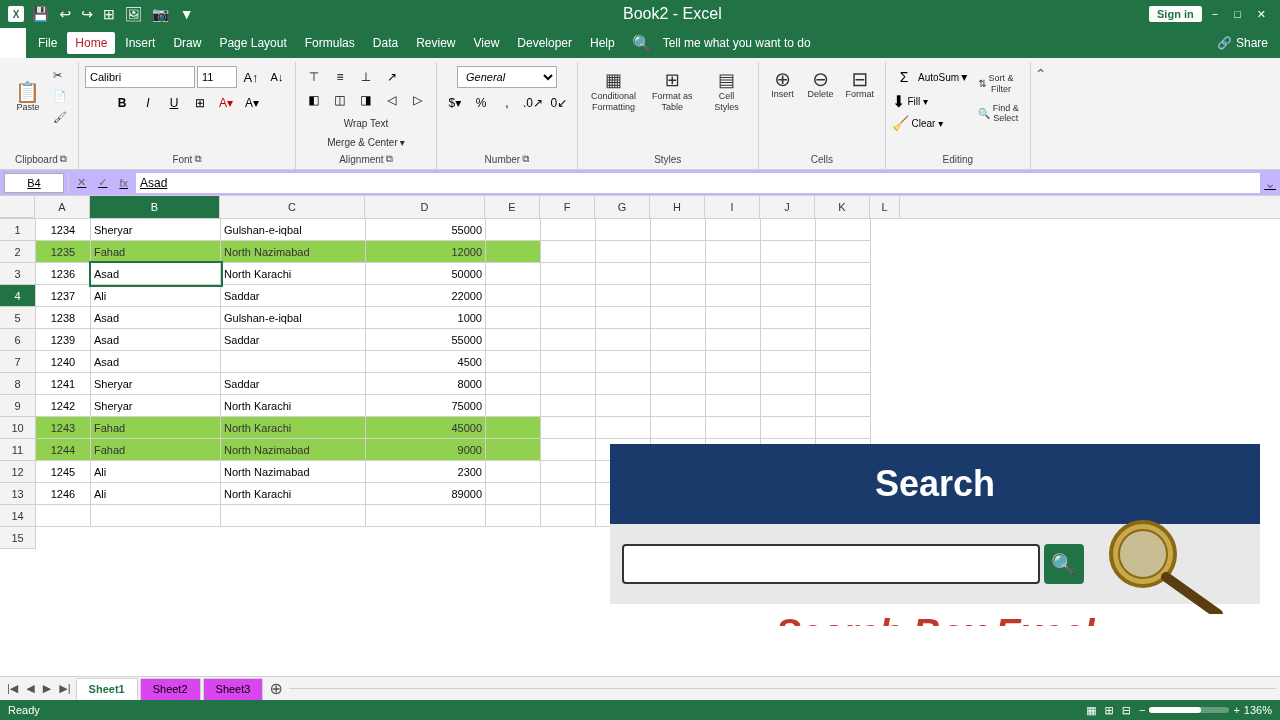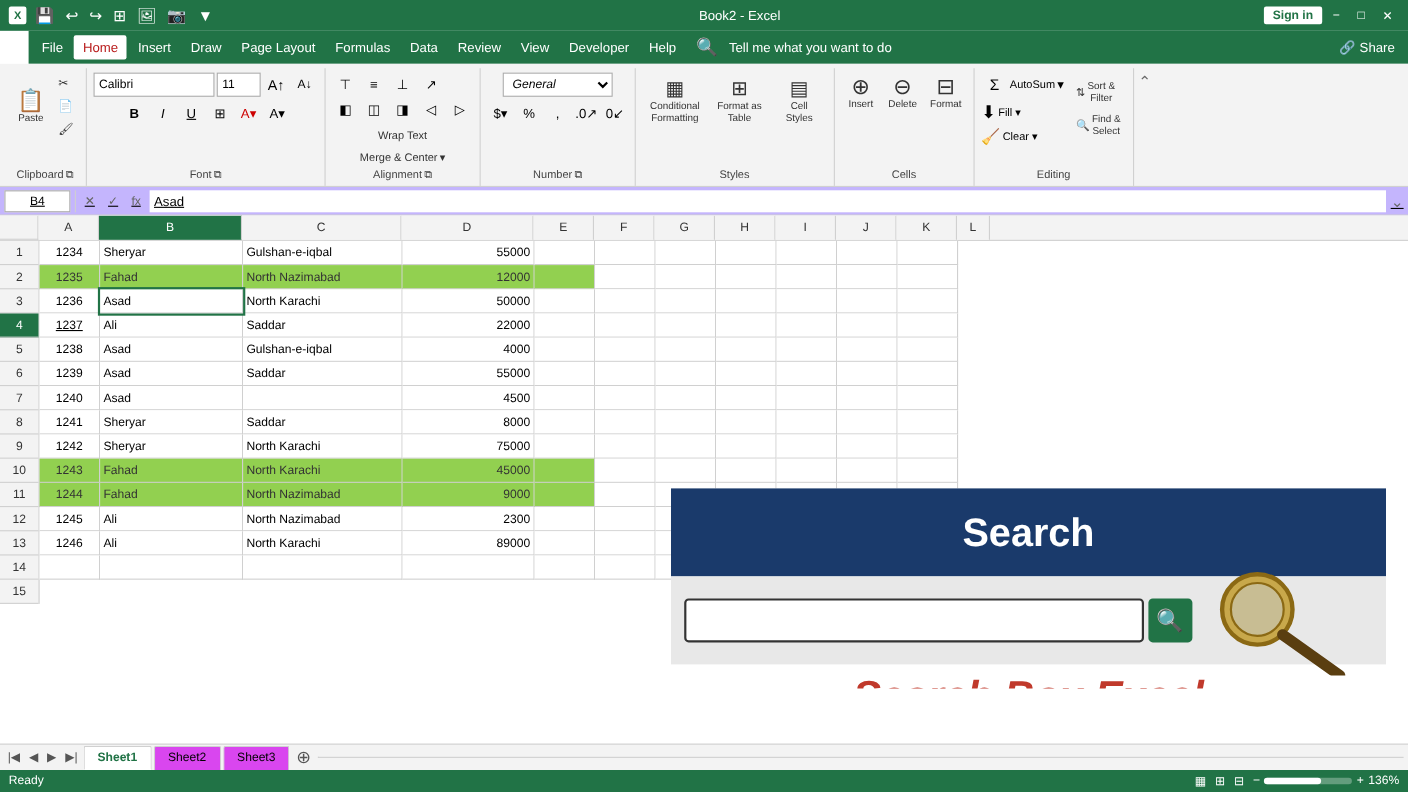--- a/index.html
+++ b/index.html
@@ -9,21 +9,21 @@
     .title-bar {
       background: #217346;
       color: white;
       height: 28px;
       display: flex;
       align-items: center;
       justify-content: space-between;
       padding: 0 8px;
     }
     .title-bar-left { display: flex; gap: 6px; align-items: center; }
-    .title-bar-center { flex: 1; text-align: center; font-size: 12px; }
+    .title-bar-center { flex: 1; text-align: center; font-size: 16px; }
     .title-bar-right { display: flex; gap: 4px; align-items: center; }
     .title-icon { width: 16px; height: 16px; background: #fff; border-radius: 2px; display: inline-flex; align-items: center; justify-content: center; }
     .tb-btn { font-size: 11px; color: white; cursor: pointer; padding: 2px 6px; }
     .sign-in-btn { background: white; color: #217346; padding: 2px 8px; border-radius: 2px; font-size: 11px; cursor: pointer; font-weight: 600; }
 
     
     .menu-bar {
       background: #217346;
       height: 30px;
       display: flex;
@@ -658,37 +658,37 @@
     <div class="cell col-d number">50000</div>
     <div class="cell col-extra"></div>
     <div class="cell col-extra"></div>
     <div class="cell col-extra"></div>
     <div class="cell col-extra"></div>
     <div class="cell col-extra"></div>
     <div class="cell col-extra"></div>
     <div class="cell col-extra"></div>
   </div>
           <div class="grid-row">
-    <div class="cell col-a" style="justify-content:center;text-decoration:underline;">1237</div>
+    <div class="cell col-a" style="justify-content:center;">1237</div>
     <div class="cell col-b">Ali</div>
     <div class="cell col-c">Saddar</div>
     <div class="cell col-d number">22000</div>
     <div class="cell col-extra"></div>
     <div class="cell col-extra"></div>
     <div class="cell col-extra"></div>
     <div class="cell col-extra"></div>
     <div class="cell col-extra"></div>
     <div class="cell col-extra"></div>
     <div class="cell col-extra"></div>
   </div>
           <div class="grid-row">
     <div class="cell col-a" style="justify-content:center;">1238</div>
     <div class="cell col-b">Asad</div>
     <div class="cell col-c">Gulshan-e-iqbal</div>
-    <div class="cell col-d number">4000</div>
+    <div class="cell col-d number">1000</div>
     <div class="cell col-extra"></div>
     <div class="cell col-extra"></div>
     <div class="cell col-extra"></div>
     <div class="cell col-extra"></div>
     <div class="cell col-extra"></div>
     <div class="cell col-extra"></div>
     <div class="cell col-extra"></div>
   </div>
           <div class="grid-row">
     <div class="cell col-a" style="justify-content:center;">1239</div>

